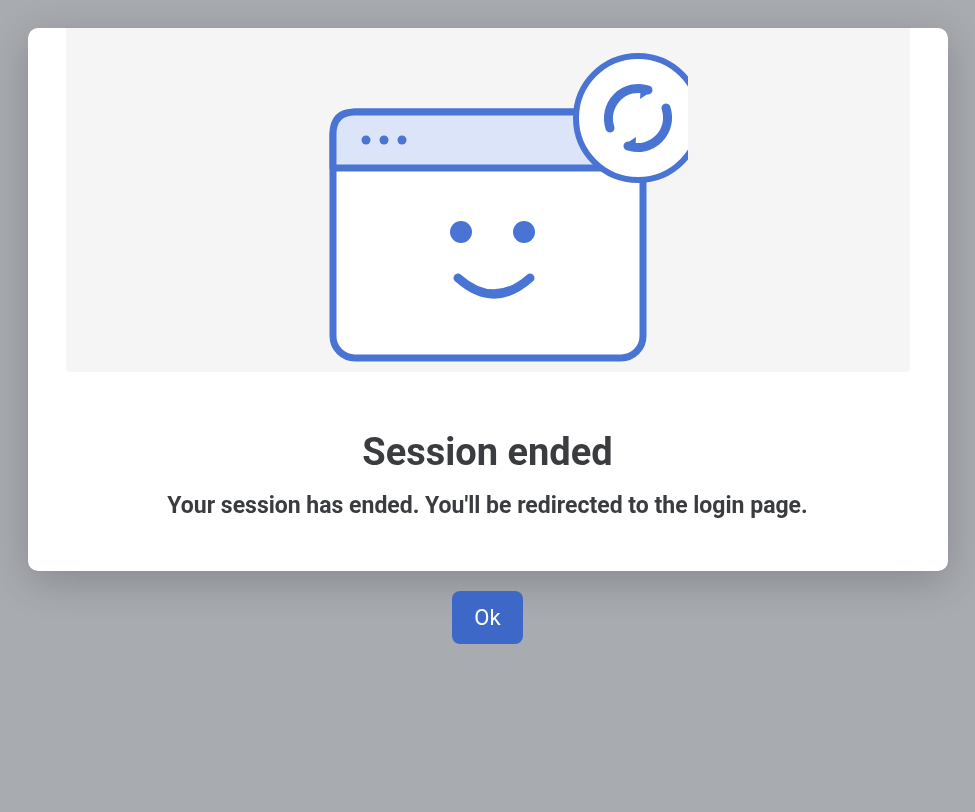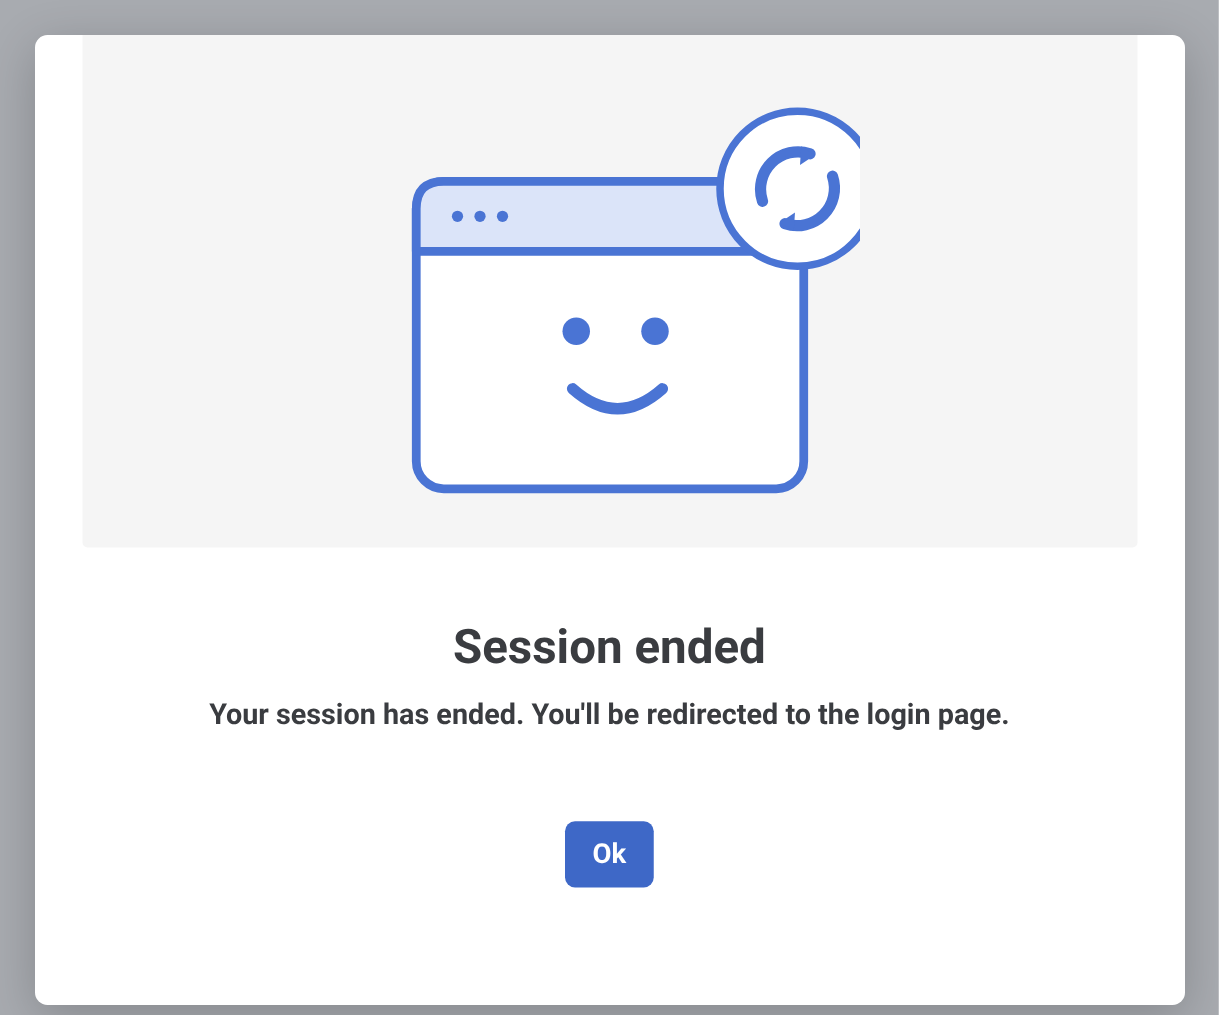--- a/index.html
+++ b/index.html
@@ -16,21 +16,21 @@
       display: flex;
       align-items: flex-start;
       justify-content: center;
       padding-top: 28px;
       overflow: hidden;
     }
     
     .modal {
       background: #ffffff;
       width: 920px;
-      height: 776px;
+      height: 543px;
       border-radius: 10px;
       display: flex;
       flex-direction: column;
       align-items: center;
       box-shadow: 0 10px 40px rgba(0,0,0,0.2);
     }
     
     .illustration-area {
       background: #f5f5f5;
       width: 844px;
@@ -72,21 +72,21 @@
     .button-row {
       margin-top: 72px;
     }
     
     .ok-button {
       background: #3e68c7;
       color: #ffffff;
       border: none;
       border-radius: 8px;
       font-size: 22px;
-      font-weight: 700;
+      font-weight: 400;
       padding: 14px 22px;
       cursor: pointer;
       font-family: inherit;
     }
   </style>
 </head>
 <body>
 
 <div class="modal">
 

